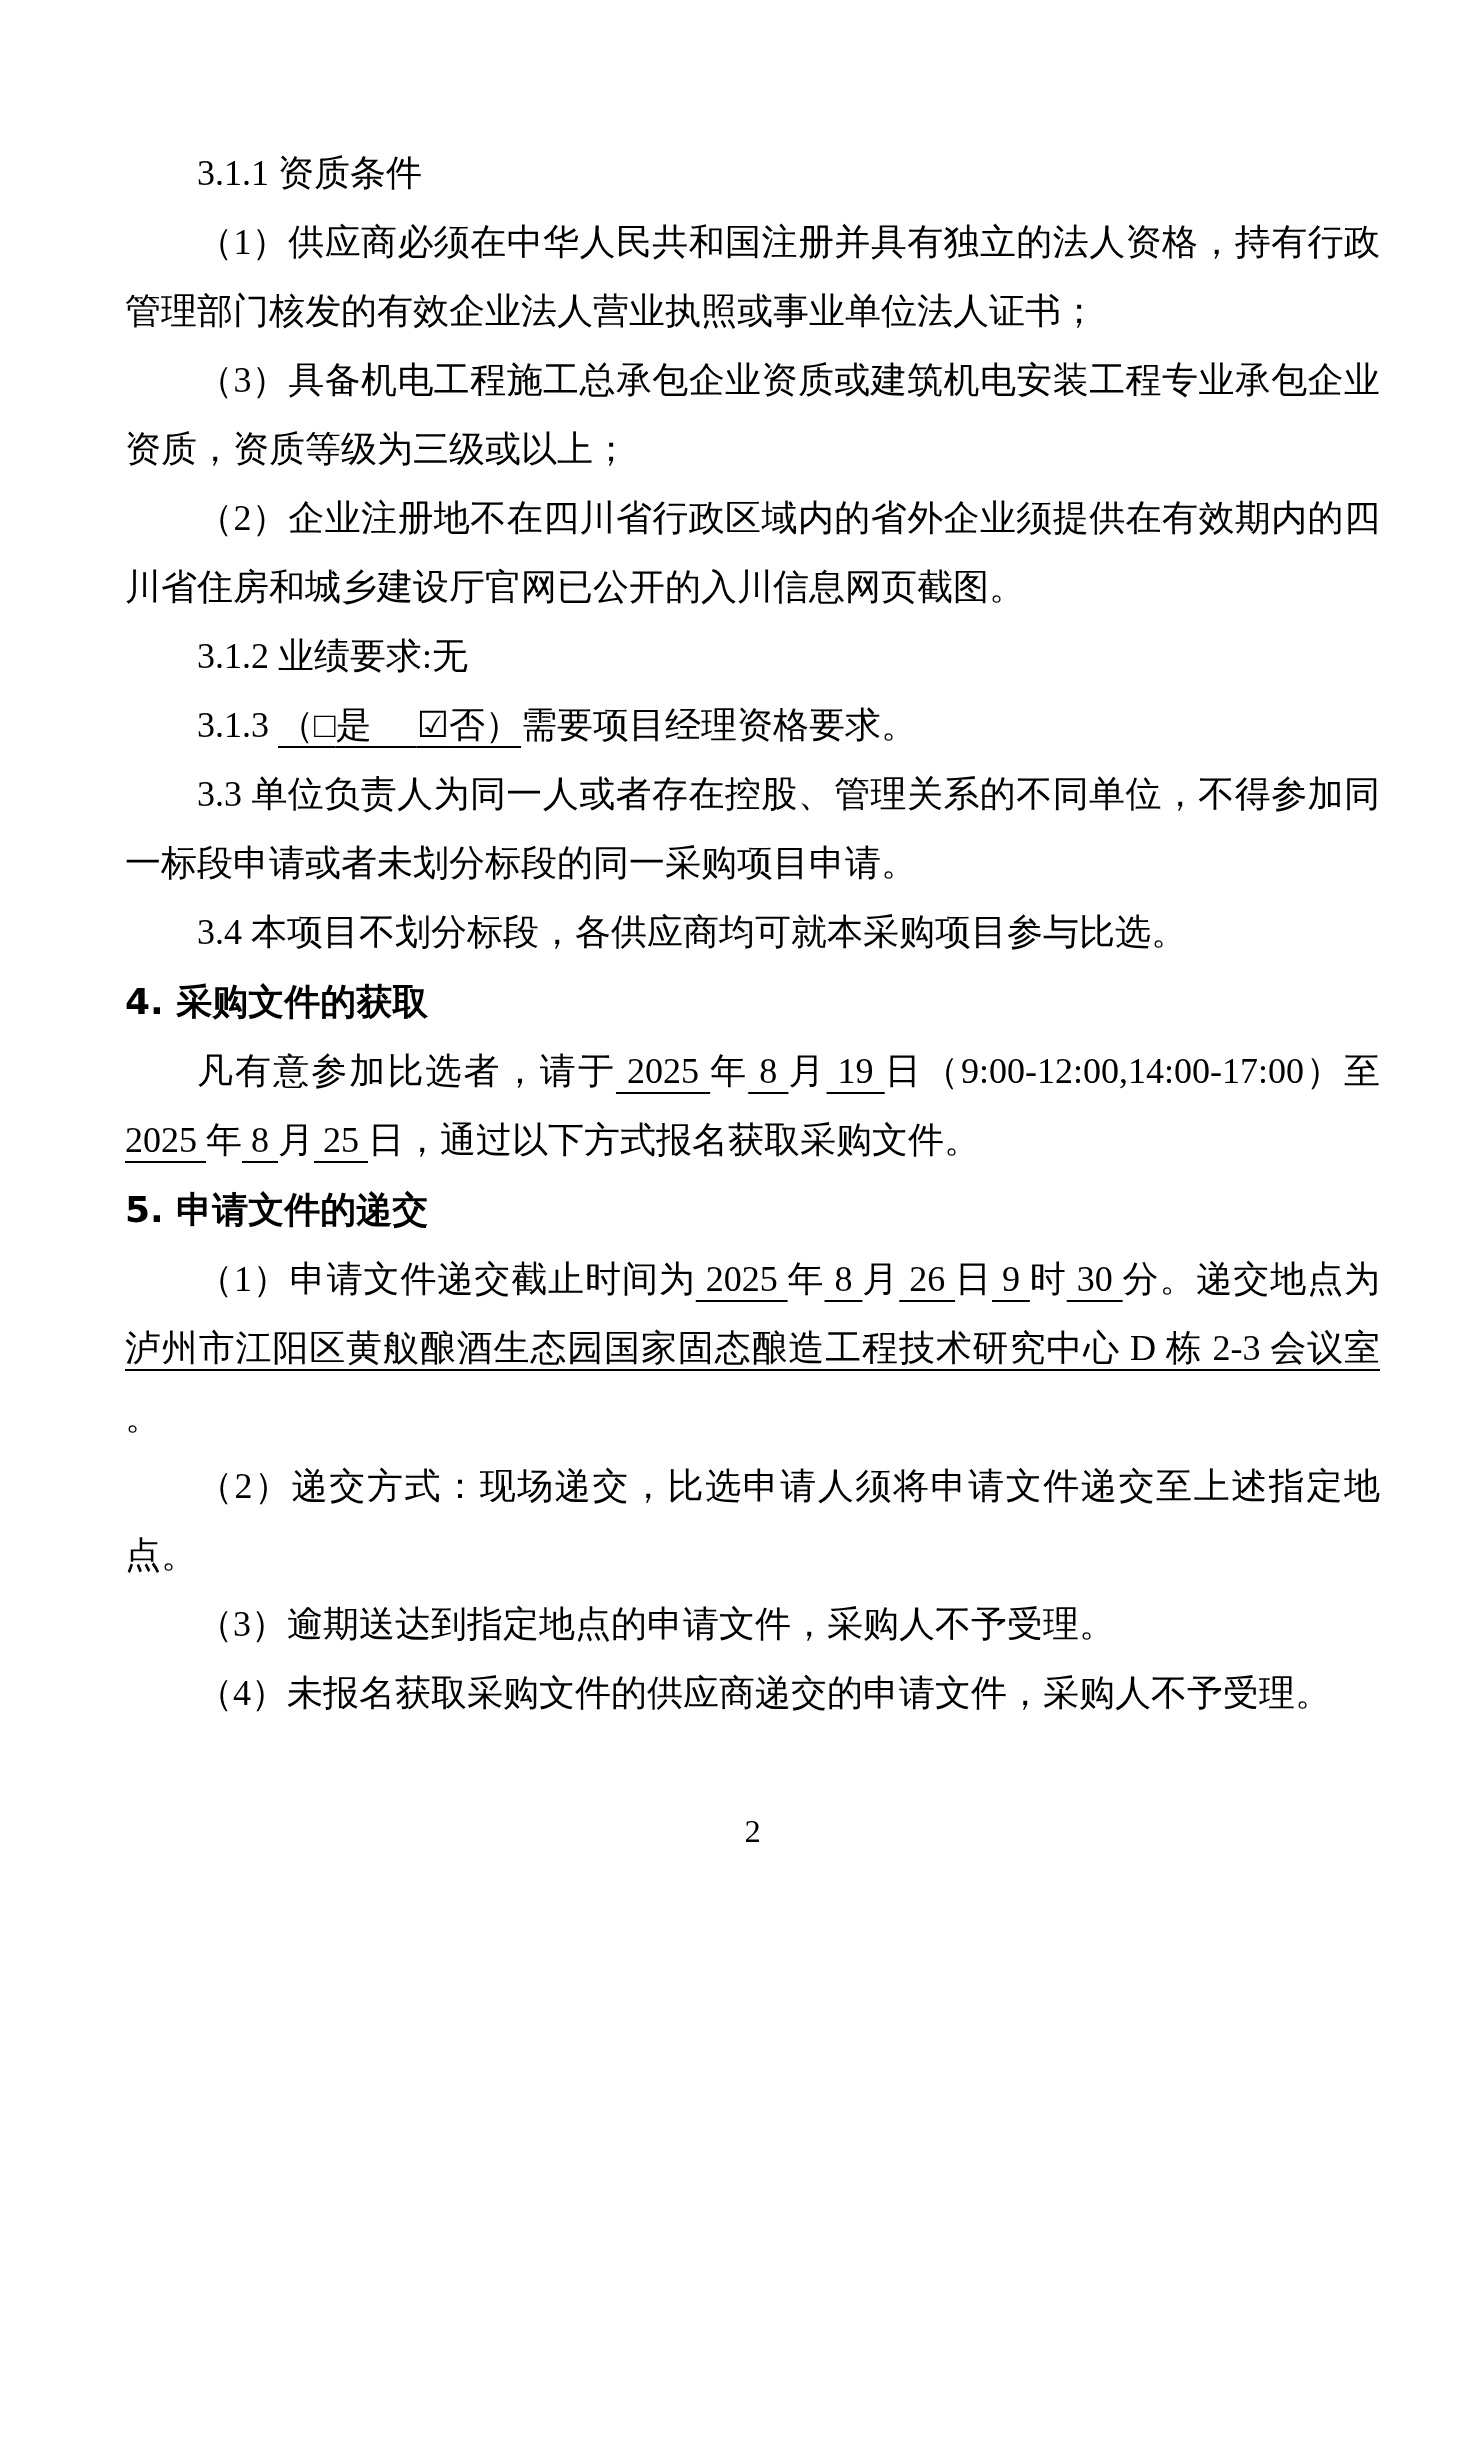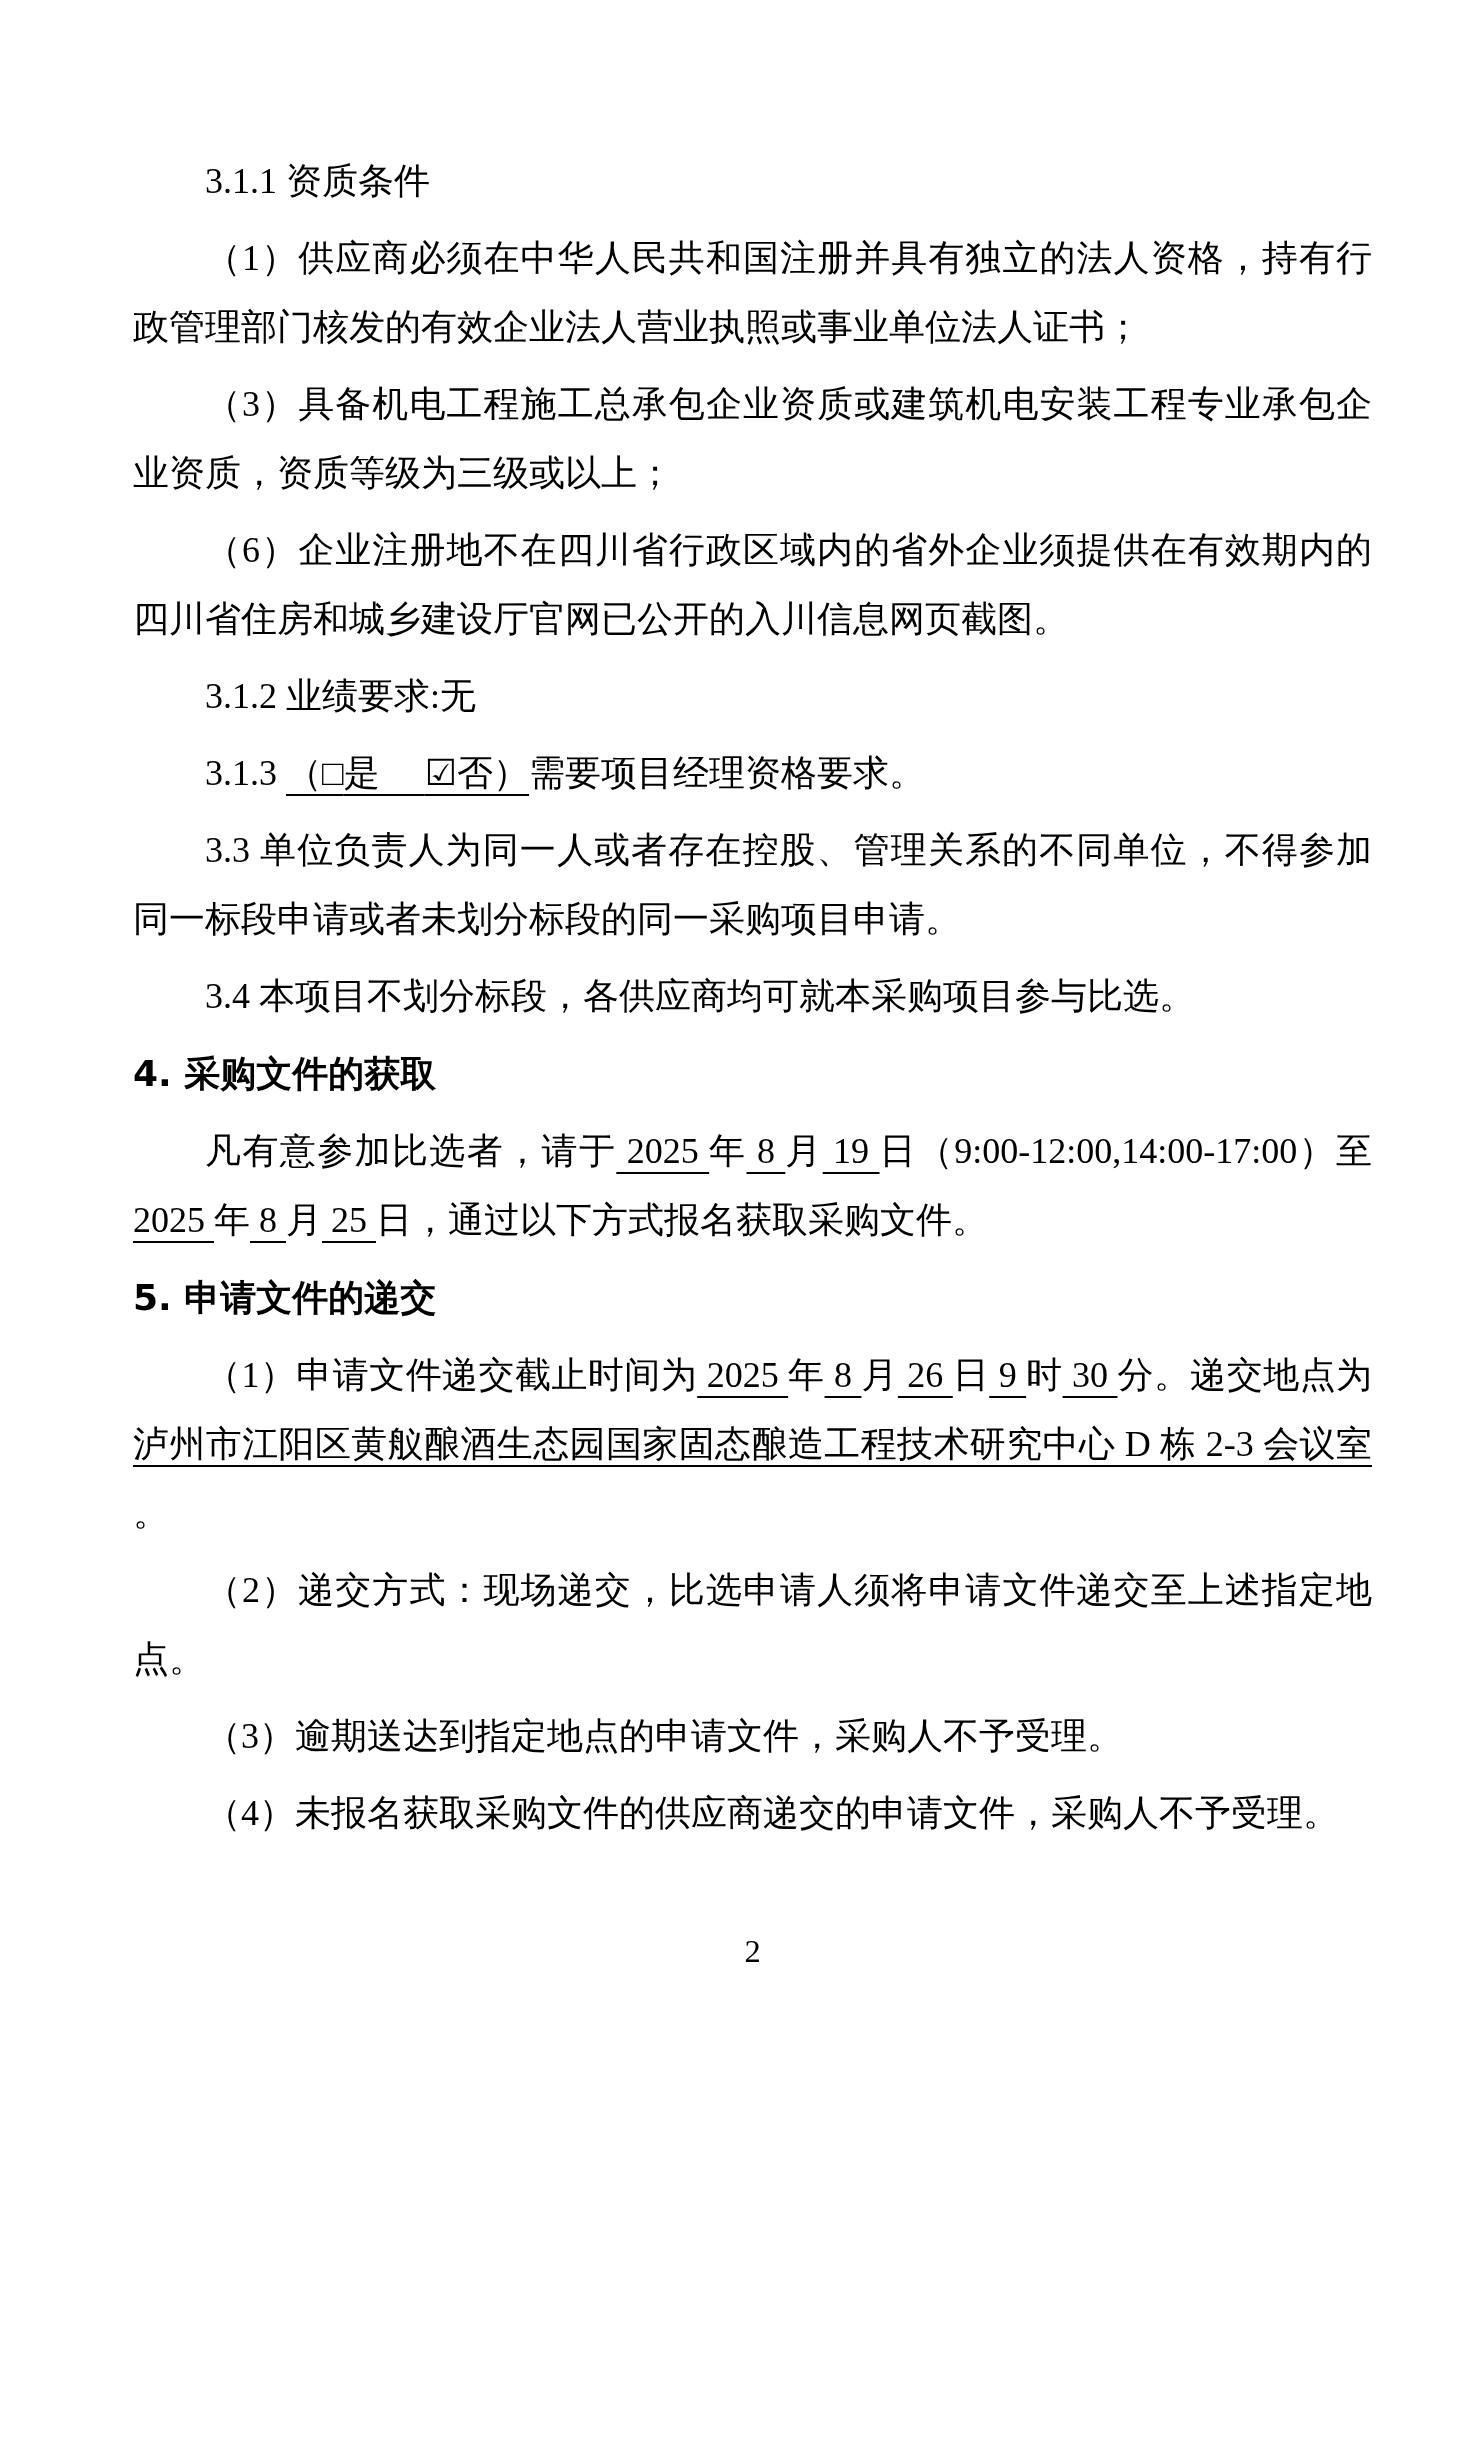--- a/index.html
+++ b/index.html
@@ -14,21 +14,21 @@
     box-sizing: border-box;
     background: #ffffff;
     color: #000000;
     padding: 139px 98px 0 125px;
     font-family: "Liberation Serif", "DejaVu Serif", serif;
     font-size: 36px;
     line-height: 69px;
     overflow: hidden;
   }
   .doc-body p {
-    margin: 8px;
+    margin: 0;
     text-align: justify;
     text-justify: inter-character;
     overflow-wrap: break-word;
   }
   .doc-body p.body { text-indent: 2em; }
   .doc-body p.heading { font-weight: 700; text-indent: 0; }
   
   .b {
     font-weight: 700;
     font-family: "DejaVu Sans", "Liberation Sans", sans-serif;
@@ -46,21 +46,21 @@
   }
 </style>
 </head>
 <body>
 
 <div class="page">
   <div class="doc-body" id="doc-body">
       <p class="body"><span class="">3.1.1 资质条件</span></p>
       <p class="body"><span class="">（1）供应商必须在中华人民共和国注册并具有独立的法人资格，持有行政管理部门核发的有效企业法人营业执照或事业单位法人证书；</span></p>
       <p class="body"><span class="">（3）具备机电工程施工总承包企业资质或建筑机电安装工程专业承包企业资质，资质等级为三级或以上；</span></p>
-      <p class="body"><span class="">（6）企业注册地不在四川省行政区域内的省外企业须提供在有效期内的四川省住房和城乡建设厅官网已公开的入川信息网页截图。</span></p>
+      <p class="body"><span class="">（2）企业注册地不在四川省行政区域内的省外企业须提供在有效期内的四川省住房和城乡建设厅官网已公开的入川信息网页截图。</span></p>
       <p class="body"><span class="">3.1.2 业绩要求:无</span></p>
       <p class="body"><span class="">3.1.3 </span><span class="u">（</span><span class="u">□</span><span class="u">是　 </span><span class="u">☑</span><span class="u">否）</span><span class="">需要项目经理资格要求。</span></p>
       <p class="body"><span class="">3.3 单位负责人为同一人或者存在控股、管理关系的不同单位，不得参加同一标段申请或者未划分标段的同一采购项目申请。</span></p>
       <p class="body"><span class="">3.4 本项目不划分标段，各供应商均可就本采购项目参与比选。</span></p>
       <p class="heading"><span class="b">4. 采购文件的获取</span></p>
       <p class="body"><span class="">凡有意参加比选者，请于</span><span class="u"> 2025 </span><span class="">年</span><span class="u"> 8 </span><span class="">月</span><span class="u"> 19 </span><span class="">日（9:00-12:00,14:00-17:00）至</span><span class="u"> 2025 </span><span class="">年</span><span class="u"> 8 </span><span class="">月</span><span class="u"> 25 </span><span class="">日，通过以下方式报名获取采购文件。</span></p>
       <p class="heading"><span class="b">5. 申请文件的递交</span></p>
       <p class="body"><span class="">（1）申请文件递交截止时间为</span><span class="u"> 2025 </span><span class="">年</span><span class="u"> 8 </span><span class="">月</span><span class="u"> 26 </span><span class="">日</span><span class="u"> 9 </span><span class="">时</span><span class="u"> 30 </span><span class="">分。递交地点为</span><span class="u"> 泸州市江阳区黄舣酿酒生态园国家固态酿造工程技术研究中心 D 栋 2-3 会议室 </span><span class="">。</span></p>
       <p class="body"><span class="">（2）递交方式：现场递交，比选申请人须将申请文件递交至上述指定地点。</span></p>
       <p class="body"><span class="">（3）逾期送达到指定地点的申请文件，采购人不予受理。</span></p>

